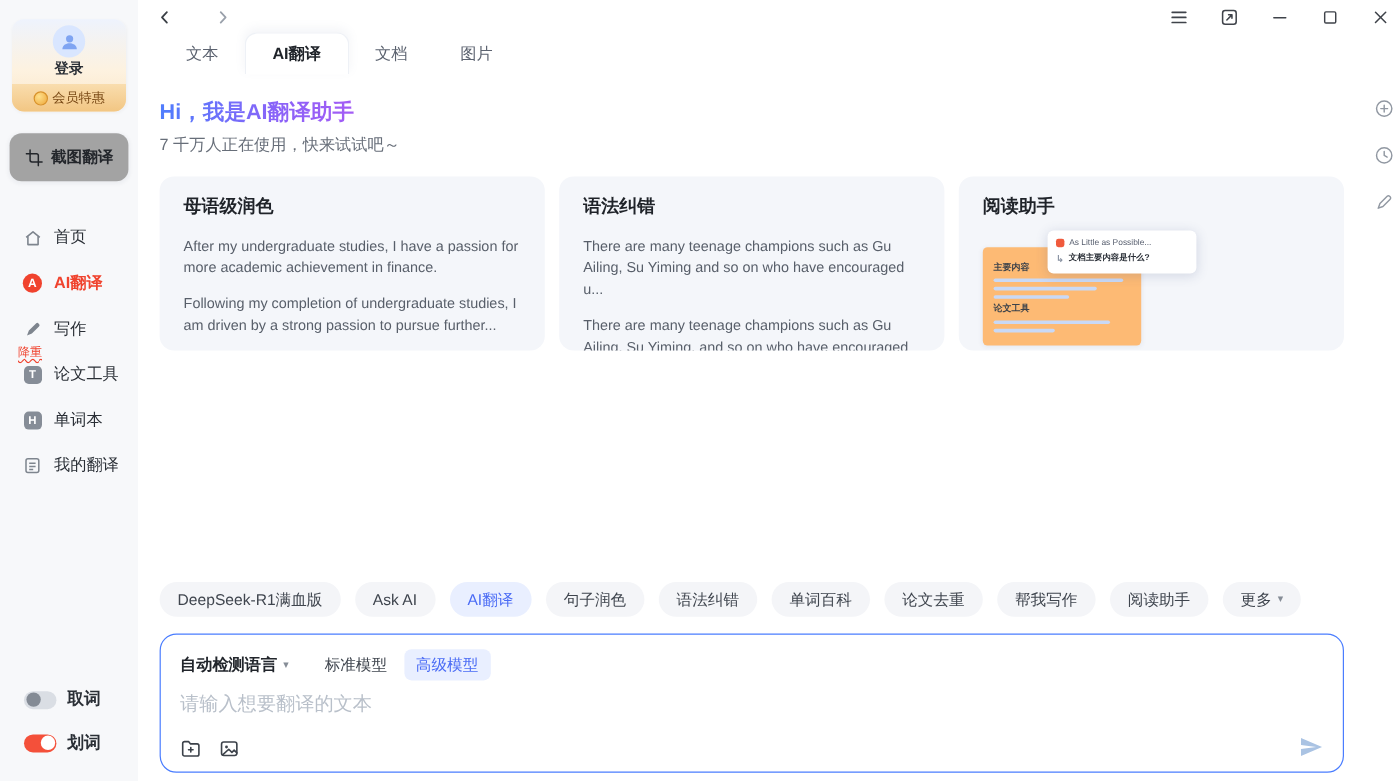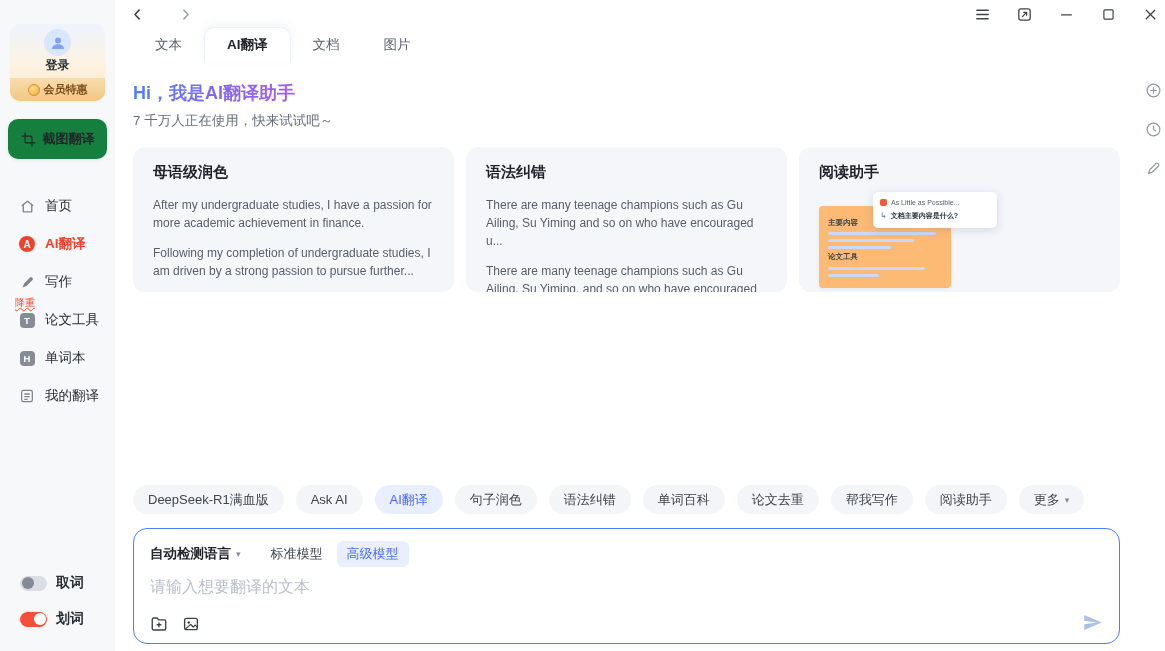--- a/index.html
+++ b/index.html
@@ -1,27 +1,27 @@
 <!DOCTYPE html>
 <html><head>
 <meta charset="utf-8">
 <style>
   *{margin:0;padding:0;box-sizing:border-box;}
   html,body{width:1165px;height:651px;overflow:hidden;}
   body{font-family:"Liberation Sans","DejaVu Sans",sans-serif;background:#fff;color:#23262b;}
   .app{position:relative;width:1165px;height:651px;display:flex;}
 
   
-  .sidebar{width:115px;background:#f7f8fa;display:flex;flex-direction:column;flex-shrink:0;padding-top:24px;}
+  .sidebar{width:115px;background:#f7f8fa;display:flex;flex-direction:column;flex-shrink:0;padding-top:16px;}
   .login-card{margin:0 10px;border-radius:10px;background:linear-gradient(180deg,#eef3fd 0%,#fdf2e0 55%,#fbe6c6 100%);text-align:center;padding-top:5px;cursor:pointer;box-shadow:0 1px 3px rgba(0,0,0,.04);}
   .avatar{width:27px;height:27px;border-radius:50%;background:#d9e6ff;margin:0 auto;display:flex;align-items:center;justify-content:center;}
   .login-label{font-size:12px;font-weight:bold;color:#2a2f36;margin-top:1px;}
-  .promo{margin-top:4px;background:linear-gradient(180deg,#f9ddae,#f2c683);border-radius:0 0 10px 10px;padding:4px 0;display:flex;align-items:center;justify-content:center;gap:4px;font-size:11px;font-weight:bold;color:#7a4a16;}
+  .promo{margin-top:4px;background:linear-gradient(180deg,#f9ddae,#f2c683);border-radius:0 0 10px 10px;padding:4px 0;display:flex;align-items:center;justify-content:center;gap:4px;font-size:11px;font-weight:normal;color:#7a4a16;}
   .coin{width:12px;height:12px;border-radius:50%;background:radial-gradient(circle at 35% 35%,#ffe08a,#eea83c);border:1px solid #d8922a;display:inline-block;}
-  .shot-btn{margin:18px 8px 0;height:40px;background:#15803d;border:none;border-radius:10px;display:flex;align-items:center;justify-content:center;gap:7px;font-size:13px;font-weight:bold;color:#23262b;box-shadow:0 1px 4px rgba(30,40,70,.07);cursor:pointer;font-family:inherit;}
+  .shot-btn{margin:18px 8px 0;height:40px;background:#a3a3a3;border:none;border-radius:10px;display:flex;align-items:center;justify-content:center;gap:7px;font-size:13px;font-weight:bold;color:#23262b;box-shadow:0 1px 4px rgba(30,40,70,.07);cursor:pointer;font-family:inherit;}
   .nav{margin-top:28px;display:flex;flex-direction:column;}
   .nav-item{height:38px;display:flex;align-items:center;gap:9px;padding-left:18px;font-size:13.5px;color:#2a2f36;cursor:pointer;position:relative;}
   .nav-item .nicon{width:18px;height:18px;display:flex;align-items:center;justify-content:center;color:#7e858e;}
   .nav-item.active{color:#f0432e;font-weight:bold;}
   .a-badge{width:16px;height:16px;border-radius:50%;background:#f0432e;color:#fff;font-size:10px;font-weight:bold;display:flex;align-items:center;justify-content:center;}
   .sq-badge{width:15px;height:15px;border-radius:4px;background:#868d97;color:#fff;font-size:9.5px;font-weight:bold;display:flex;align-items:center;justify-content:center;}
   .red-tag{position:absolute;top:-3px;left:15px;font-size:10px;color:#f0432e;text-decoration:underline wavy 1px #f0432e;line-height:1;}
   .side-toggles{margin-top:auto;padding:0 0 14px 20px;}
   .trow{height:36px;display:flex;align-items:center;gap:9px;font-size:14px;color:#2a2f36;font-weight:bold;}
   .toggle{width:27px;height:15px;border-radius:8px;position:relative;cursor:pointer;display:inline-block;}

